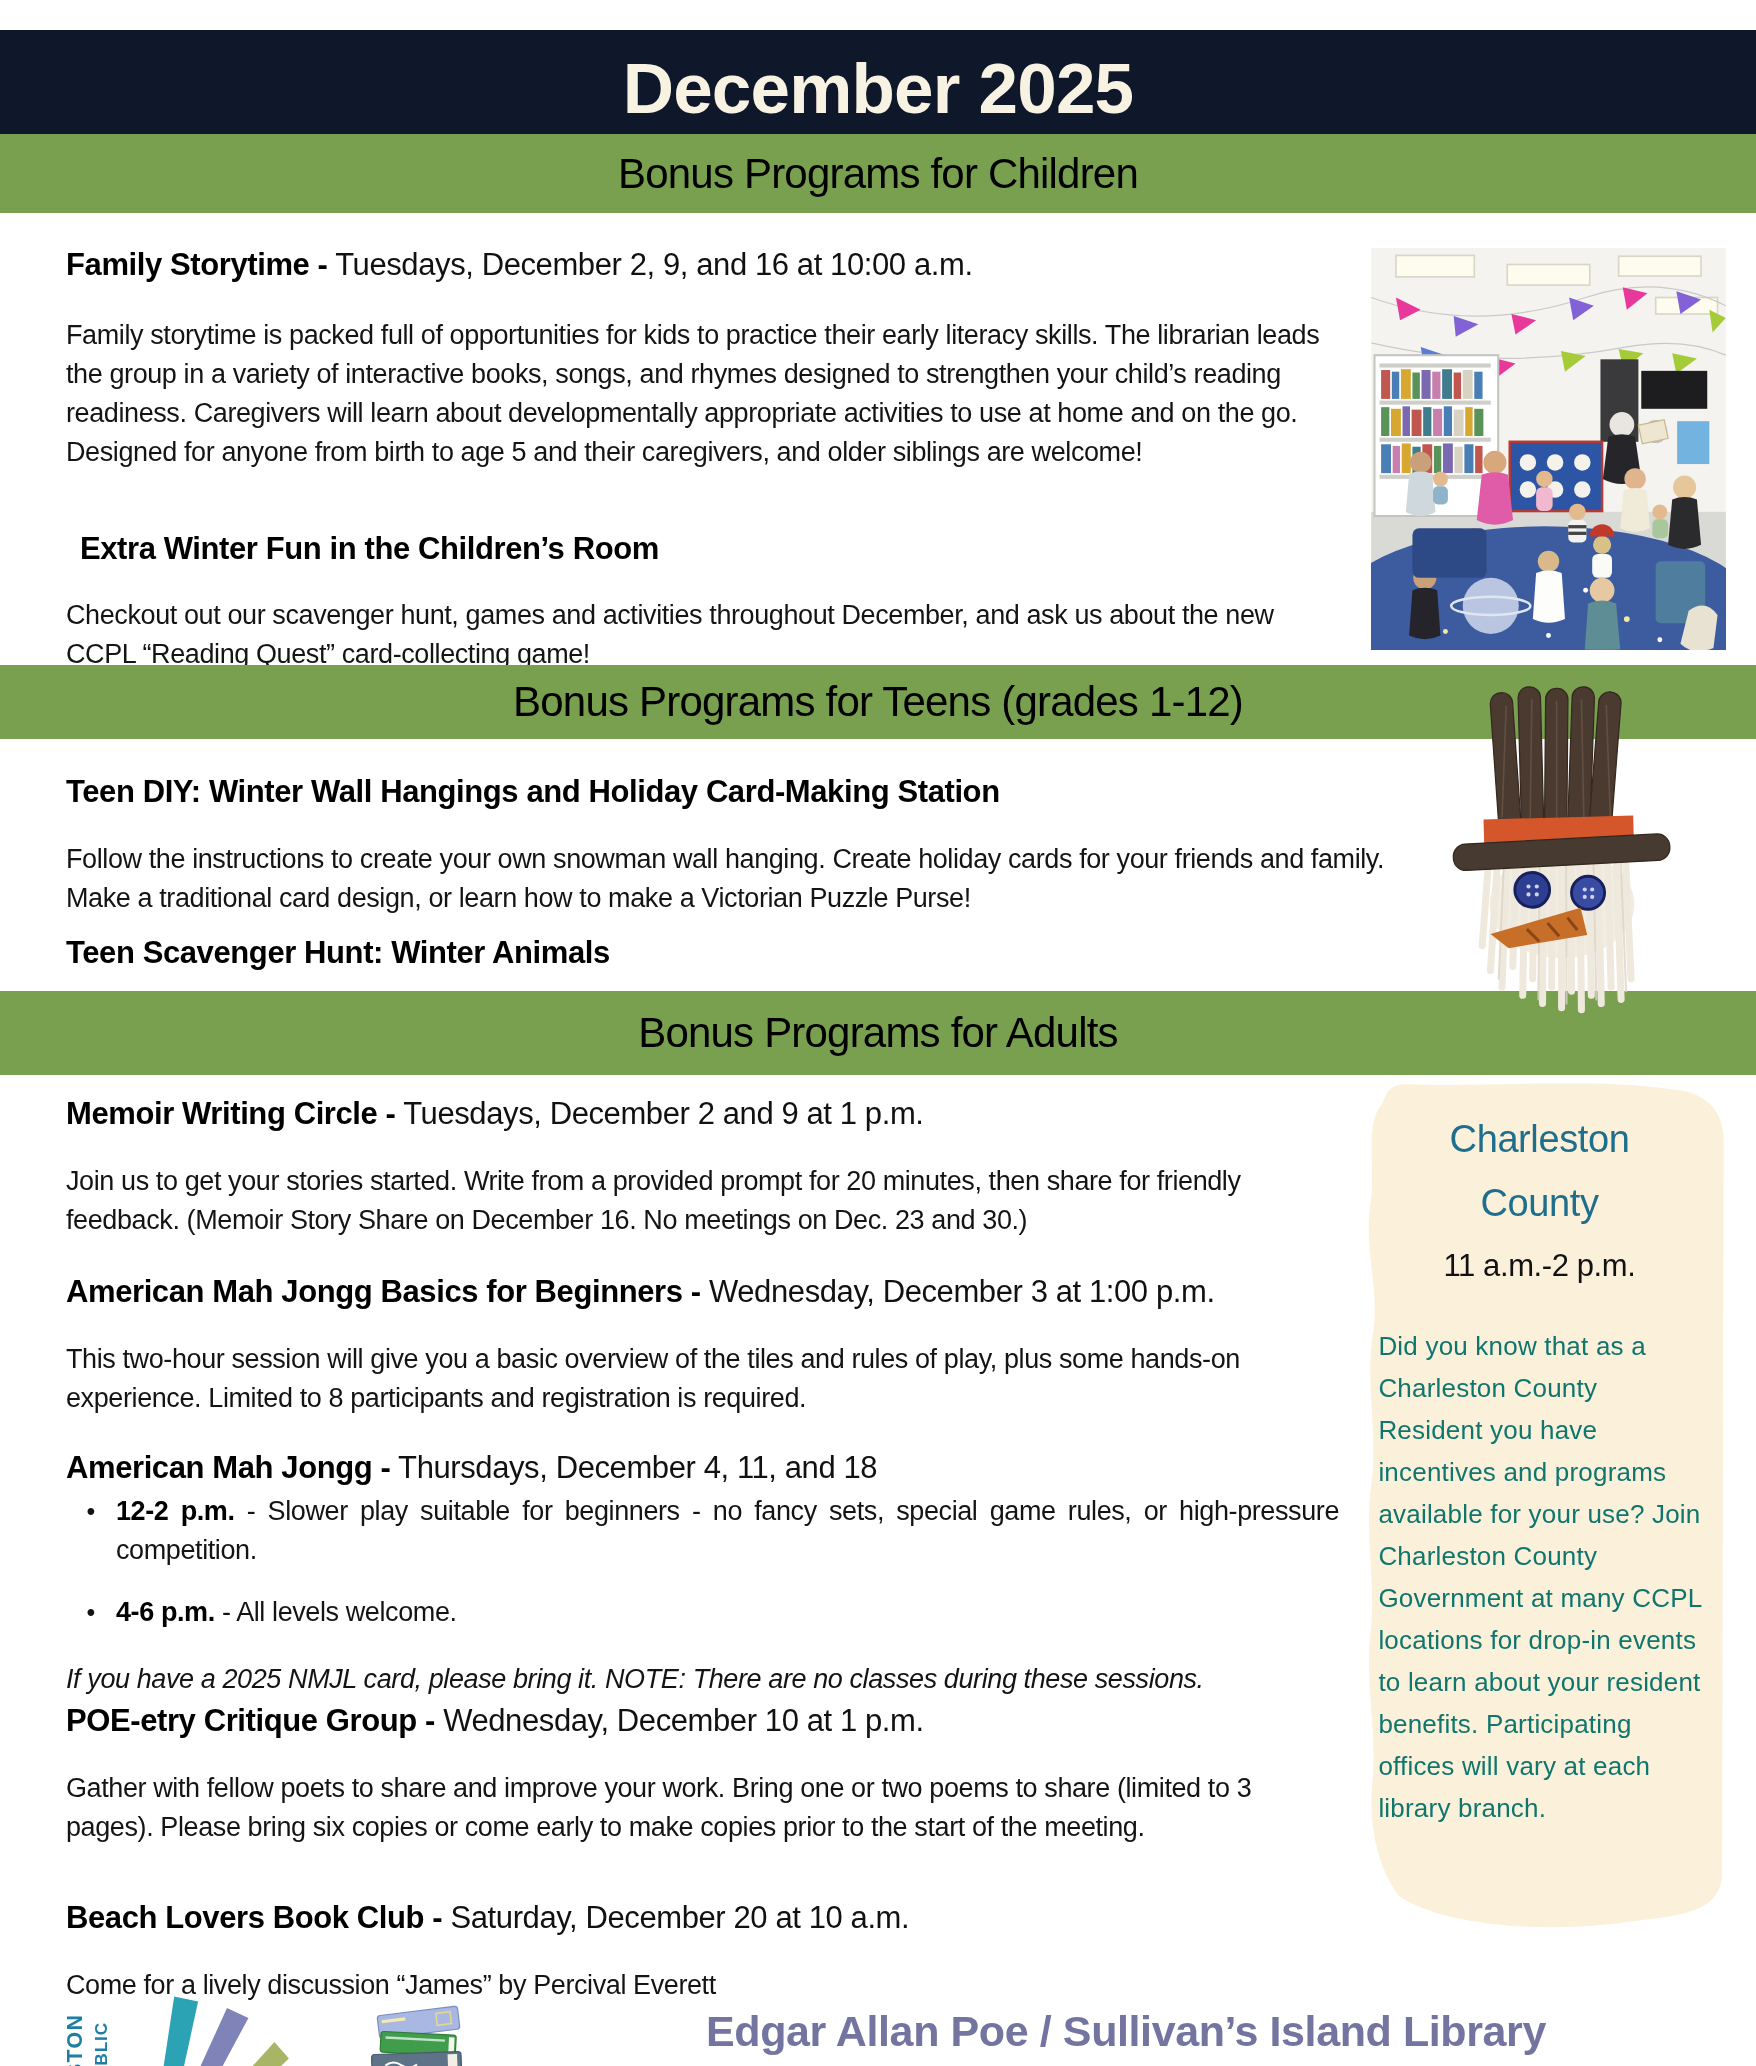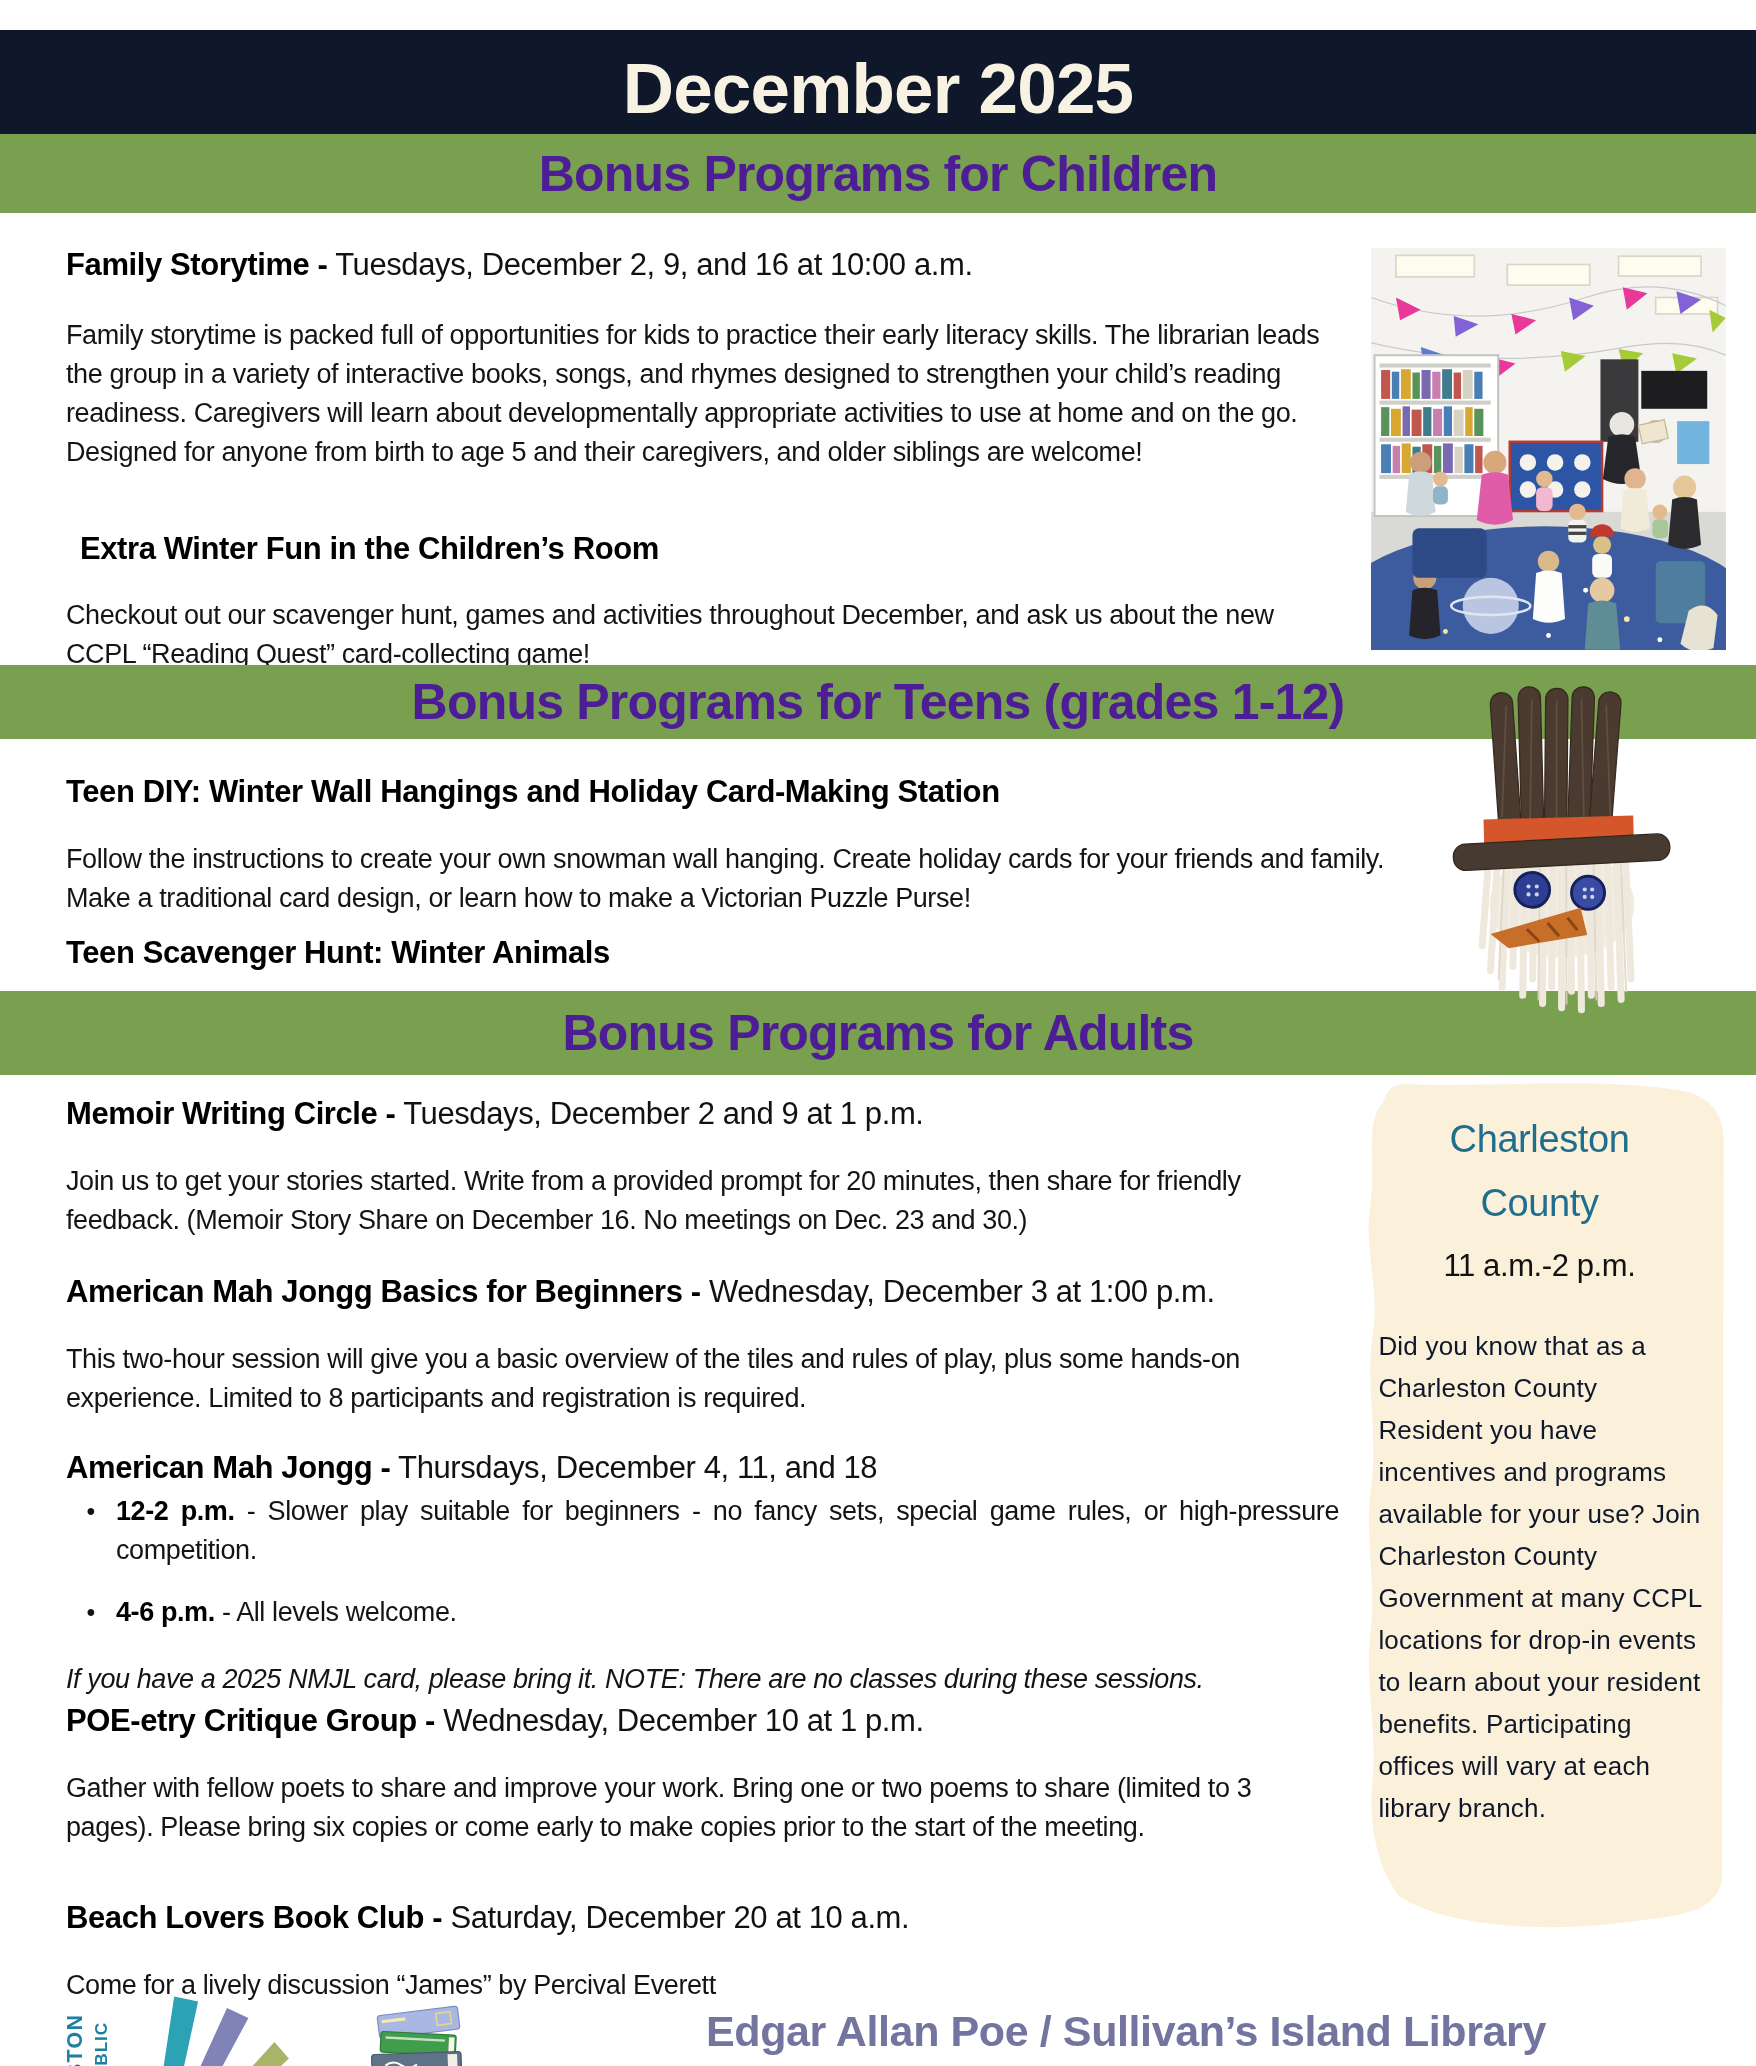--- a/index.html
+++ b/index.html
@@ -8,38 +8,38 @@
   .abs{position:absolute;}
 
   
   .banner{left:0;width:1756px;display:flex;align-items:center;justify-content:center;}
   .banner-teal{top:30px;height:116px;background:#0f172a;}
   .banner-teal .t{color:#F8F2E3;font-size:71px;font-weight:700;letter-spacing:-0.8px;}
   .banner-green{background:#78A04F;}
   .bg1{top:134px;height:79px;}
   .bg2{top:665px;height:74px;}
   .bg3{top:991px;height:84px;}
-  .banner-green .t{color:#4c1d95;font-size:50px;font-weight:700;letter-spacing:-0.8px;}
+  .banner-green .t{color:#000000;font-size:42px;font-weight:400;letter-spacing:-0.8px;}
 
   
   .h{font-size:31px;font-weight:700;color:#000;letter-spacing:-0.4px;white-space:nowrap;}
   .h .rest{font-weight:400;color:#111;}
   .body{font-size:27px;line-height:39px;letter-spacing:-0.4px;color:#141414;margin-top:24px;}
   .italic{font-style:italic;}
   .bullet-row{display:flex;}
   .bullet-dot{width:50px;text-align:center;font-size:25px;line-height:39px;}
   .bullet-text{flex:1;font-size:27px;line-height:39px;letter-spacing:-0.4px;color:#141414;text-align:justify;}
   .bullet-text b,.body b{font-weight:700;color:#000;}
 
   
   .sidebar-blob{left:1333px;top:1070px;width:413px;height:880px;}
   .sidebar-content{left:1366px;top:1107px;width:347px;text-align:center;}
   .sb-title{color:#1E6F8E;font-size:38px;line-height:64px;letter-spacing:-0.4px;}
   .sb-when{color:#121212;font-size:31px;line-height:61px;letter-spacing:-0.4px;}
-  .sb-para{margin-top:29px;text-align:left;font-size:26px;line-height:42px;color:#0f172a;letter-spacing:0.2px;padding:0 8.3px 0 12.4px;}
+  .sb-para{margin-top:29px;text-align:left;font-size:26px;line-height:42px;color:#0f766e;letter-spacing:0.2px;padding:0 8.3px 0 12.4px;}
 
   
   .f-name{left:525px;top:2007px;width:1202px;text-align:center;color:#73749F;font-size:43px;font-weight:700;letter-spacing:-0.4px;}
 
   .photo-frame{left:1371px;top:248px;width:355px;height:402px;}
   .snowman{left:1444px;top:681px;width:236px;height:335px;z-index:6;}
   .ccpl-logo{left:62px;top:1988px;width:231px;height:248px;}
   .friends-logo{left:318px;top:1999px;width:198px;height:248px;}
   svg{display:block;}
 </style>

